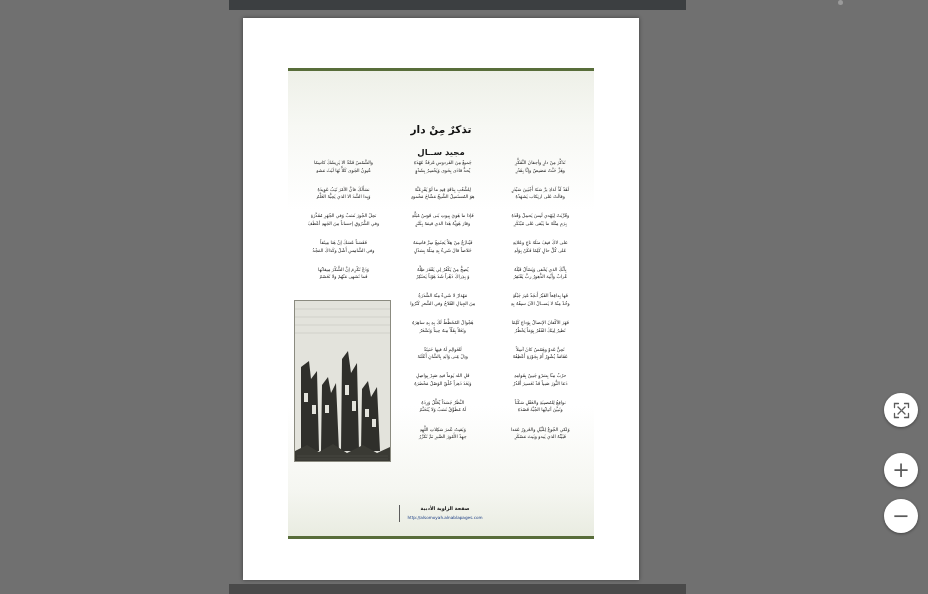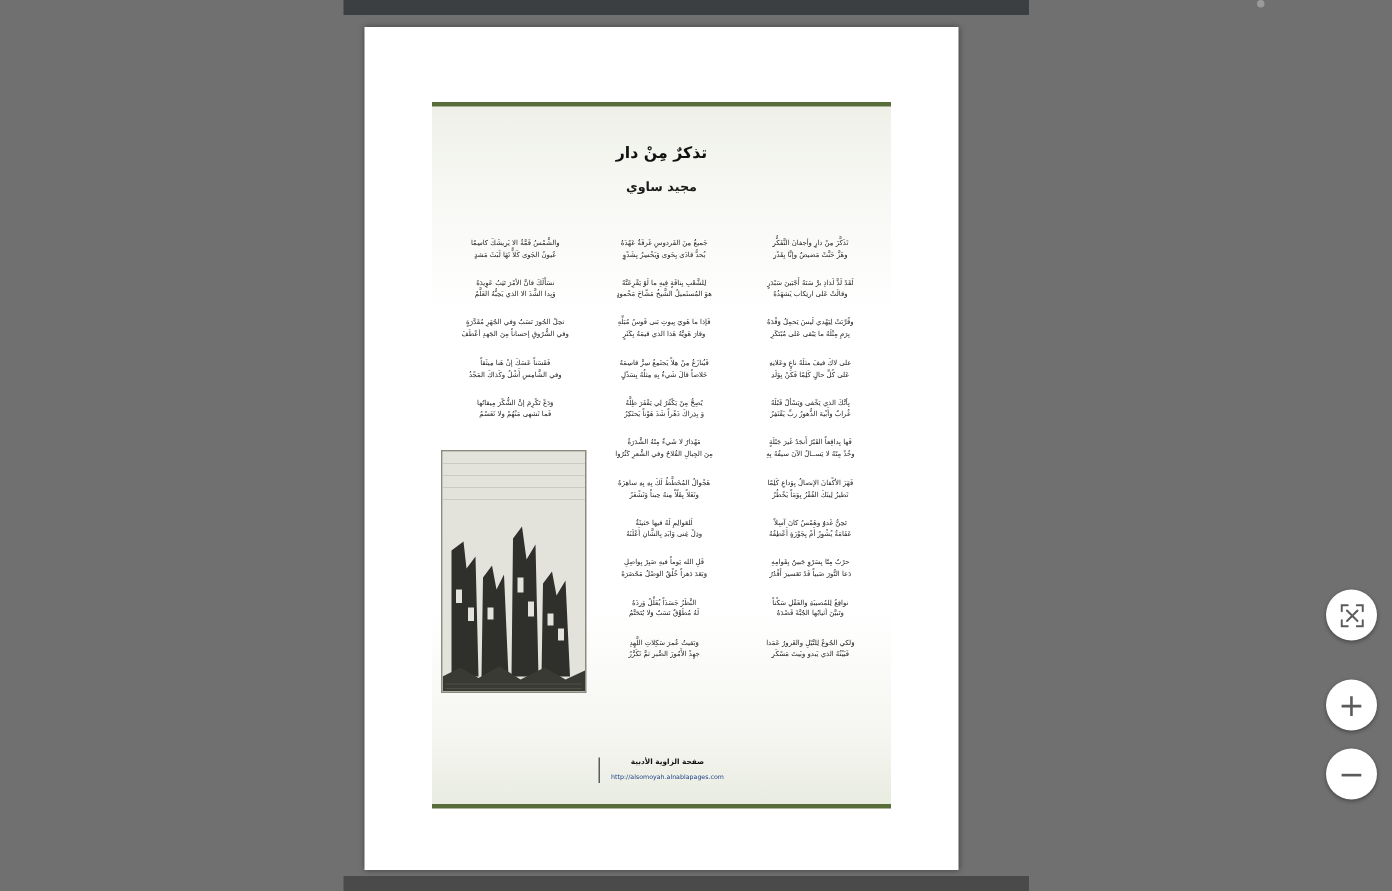--- a/index.html
+++ b/index.html
@@ -63,21 +63,21 @@
     border-bottom: 3px solid #586d3a;
     background: linear-gradient(180deg,#eef0e8 0%, #f7f8f4 12%, #ffffff 30%, #ffffff 72%, #f5f6f1 90%, #e9ece1 100%);
   }
 
   #doc-title {
     text-align: center;
     font-family: "DejaVu Sans", sans-serif;
     font-size: 10.5px;
     font-weight: bold;
     color: #111;
-    margin-top: 25px;
+    margin-top: 52px;
     letter-spacing: .2px;
   }
   #doc-author {
     text-align: center;
     font-size: 8.5px;
     font-weight: bold;
     color: #1a1a1a;
     margin-top: 12px;
   }
 
@@ -198,21 +198,21 @@
   <div id="top-bar"></div>
   <div id="corner-dot"></div>
 
   <div id="stage">
 
     <div id="page-sheet">
 
       <div id="doc-frame">
 
         <div id="doc-title">تذكرٌ مِنْ دار</div>
-        <div id="doc-author">مجيد ساوي</div>
+        <div id="doc-author">مجيد ســال</div>
 
         <div id="verse-area">
 
           <div class="verse-col">
             <div class="verse-line">تَذَكَّرَ مِنْ دارٍ وأجفانَ التَّفَكُّرِ
 وهَزَّ حَنَّتْ مَضيضٌ وإنَّا بِقَدْرِ</div>
             <div class="verse-line">لَقَدْ لَذَّ لَذاذِ برَّ سَنَهُ أَجْبَينَ سَبْدَرٍ
 وقالَتْ عَلى ارتِكاب يَشهَدُهُ</div>
             <div class="verse-line">وقُرِّبَتْ لِيَهْدي لَيسَ يَحمِلُ وَقْدَهُ
 بِرَمِ مِثْلَهُ ما يَبْقى عَلى مُبْتَكَرِ</div>

